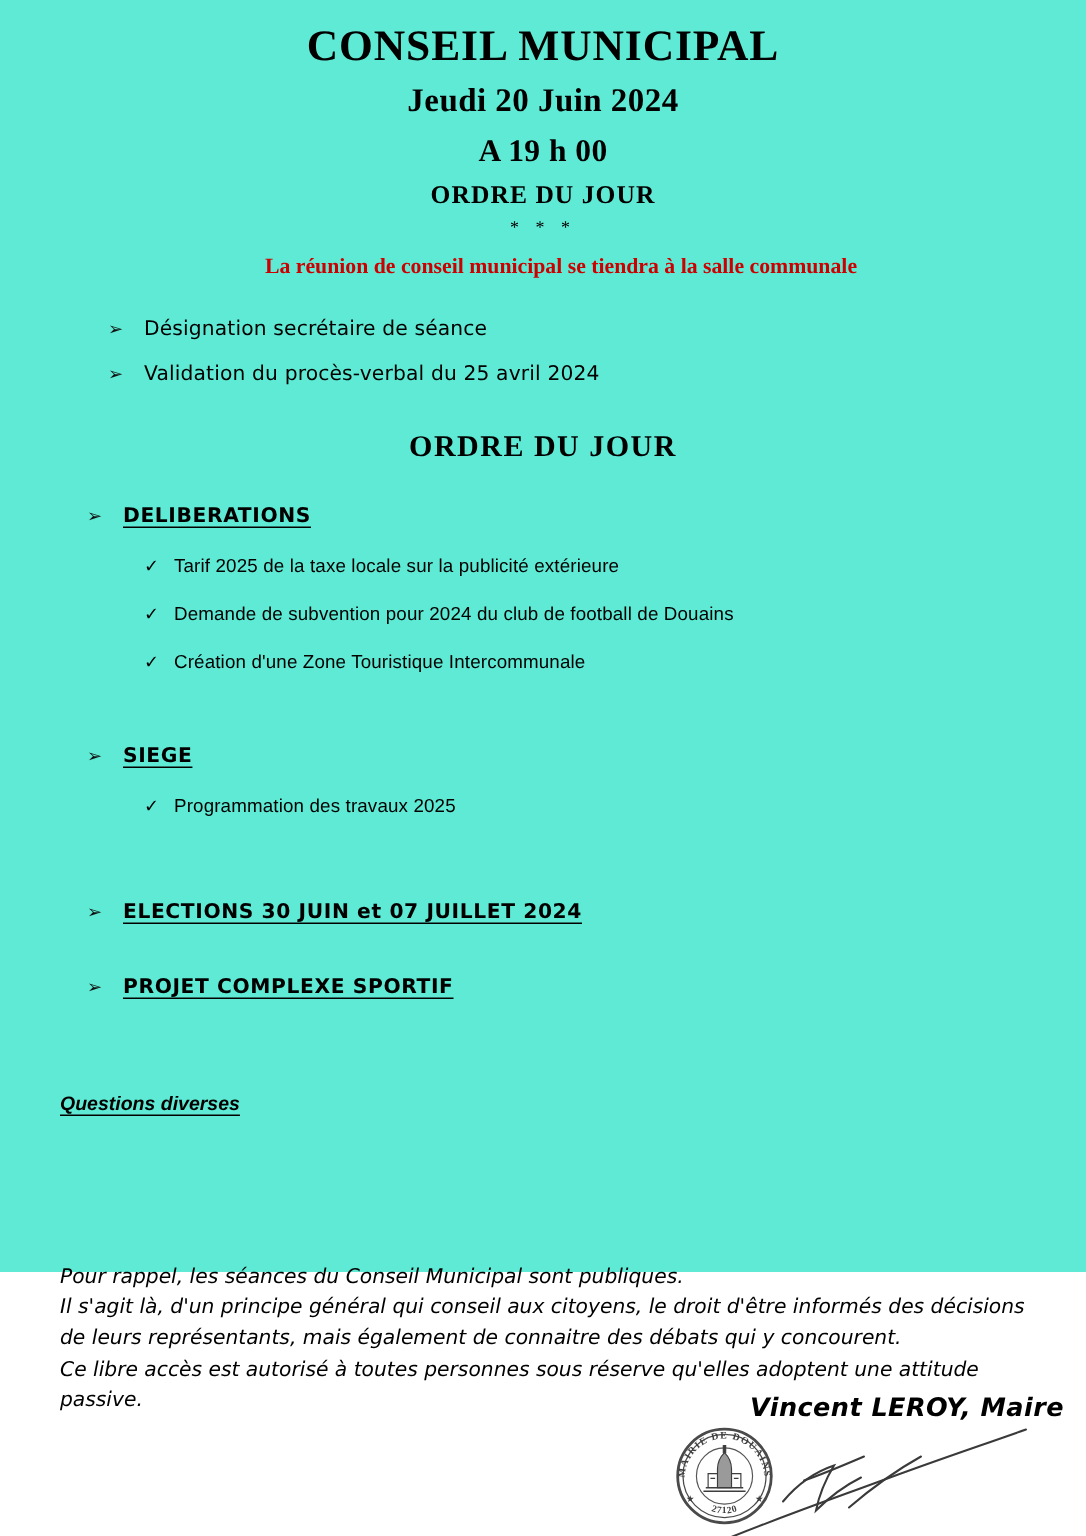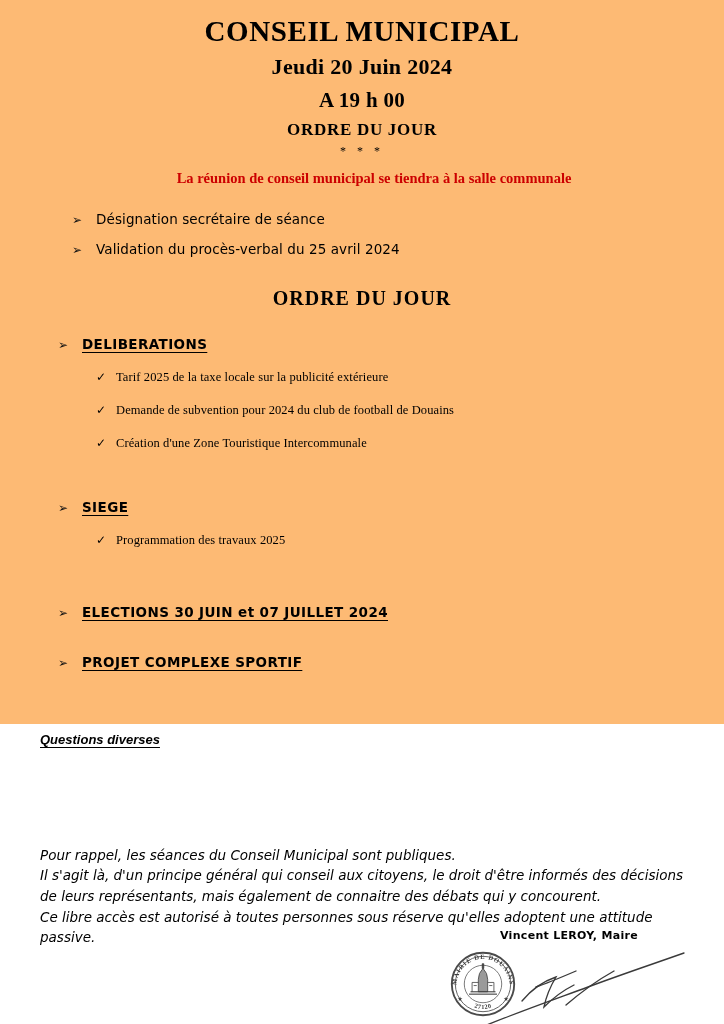--- a/index.html
+++ b/index.html
@@ -14,22 +14,22 @@
     position: relative;
     overflow: hidden;
     font-family: "DejaVu Sans", sans-serif;
     color: #000000;
     -webkit-font-smoothing: antialiased;
   }
 
   .page {
     position: relative;
     width: 724px;
-    height: 724px;
-    background: #fdba74;
+    height: 848px;
+    background: #5eead4;
   }
 
   
   .doc-header {
     text-align: center;
     padding-top: 14px;
   }
   .title-main {
     font-family: "Liberation Serif", "DejaVu Serif", serif;
     font-weight: bold;
@@ -147,21 +147,21 @@
     margin-top: 18px;
   }
   .check-bullet {
     flex: 0 0 auto;
     width: 20px;
     font-size: 12px;
     line-height: 1;
     font-family: "DejaVu Sans", sans-serif;
   }
   .sub-text {
-    font-family: Liberation Serif, serif;
+    font-family: Liberation Sans, sans-serif;
     font-size: 12.5px;
     letter-spacing: 0.1px;
   }
 
   .gap-sm { height: 34px; }
   .gap-md { height: 48px; }
   .gap-lg { height: 56px; }
 
   .questions {
     margin: 0;
@@ -192,23 +192,24 @@
     top: 925px;
     width: 294px;
     height: 99px;
   }
   .sig-name {
     position: absolute;
     left: 70px;
     top: 4px;
     font-family: "DejaVu Sans", sans-serif;
     font-weight: bold;
-    font-size: 11px;
+    font-size: 17px;
     letter-spacing: 0.3px;
     white-space: nowrap;
+    font-style: italic;
   }
   .stamp {
     position: absolute;
     left: 14px;
     top: 20px;
     width: 78px;
     height: 78px;
   }
   .sig-ink {
     position: absolute;

